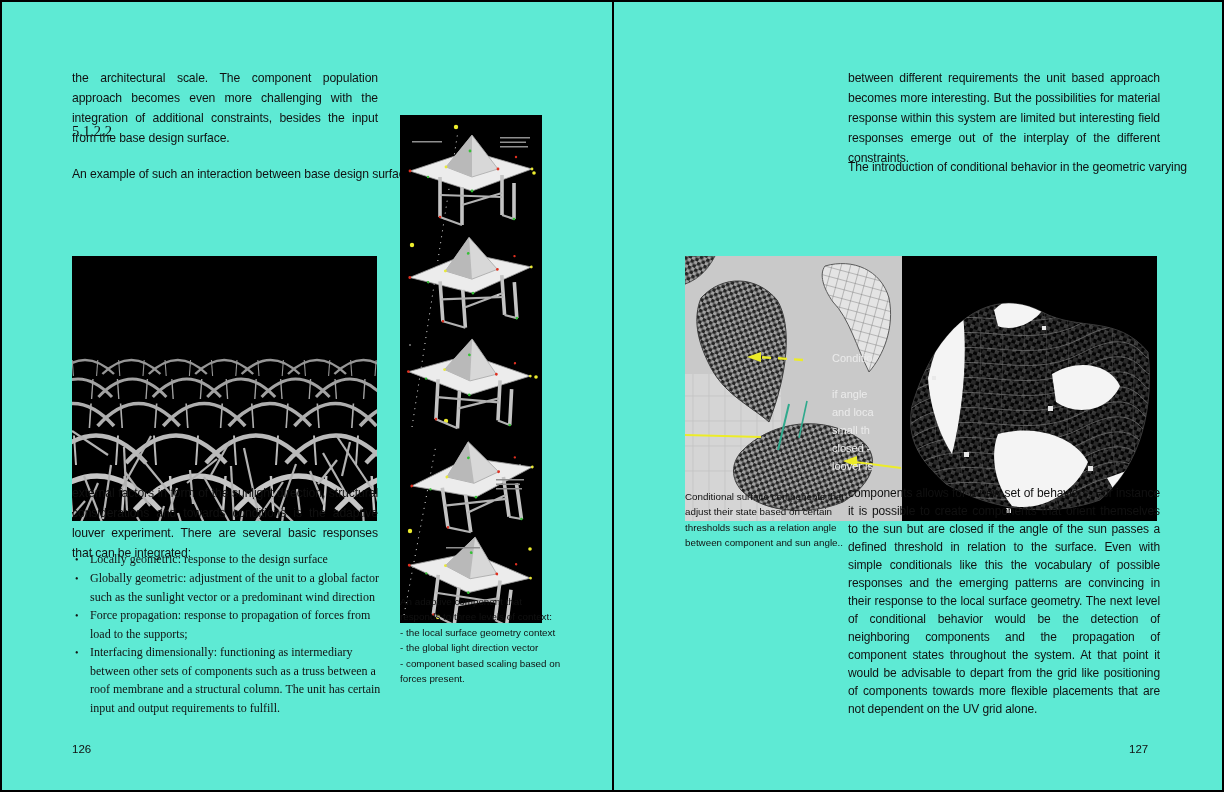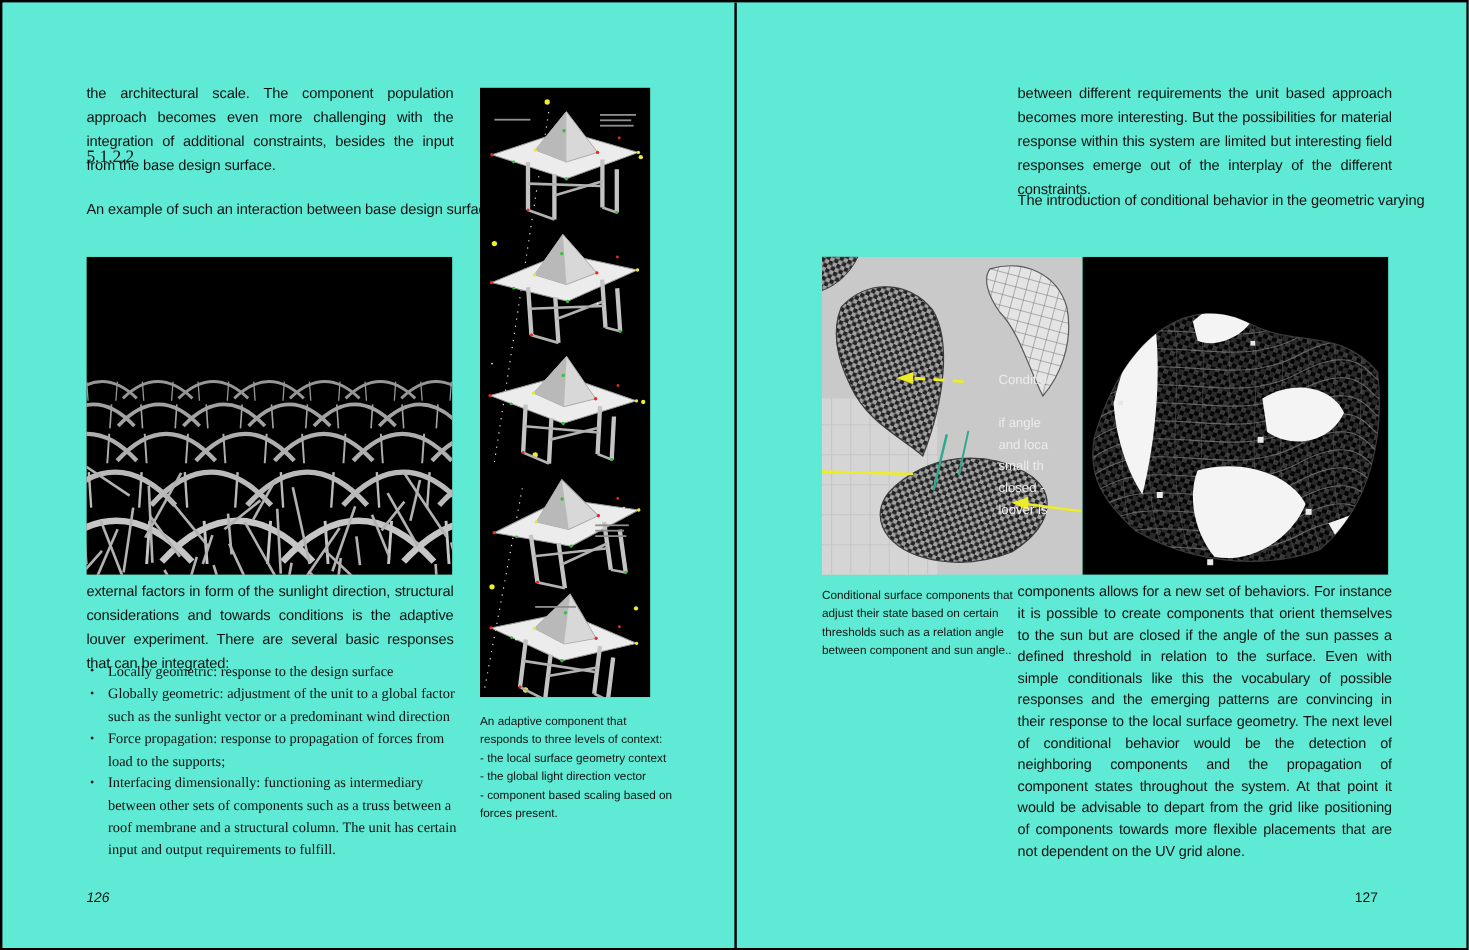--- a/index.html
+++ b/index.html
@@ -13,31 +13,31 @@
   .oneline { font-size:12.2px; letter-spacing:-0.1px; white-space:nowrap; }
   .heading { display:flex; font-family:"Liberation Serif", serif; font-size:14.5px; line-height:18px; }
   .hnum { flex:none; width:47px; }
   .htext { flex:1; }
   .bullet { display:flex; font-family:"Liberation Serif", serif; font-size:12px; line-height:18.5px; }
   .bdot { flex:none; width:18px; padding-left:3px; font-size:10px; line-height:19px; }
   .btext { flex:1; }
   .caption { font-size:9.8px; line-height:15.4px; white-space:pre; letter-spacing:0; }
   .pagenum { font-size:11.5px; }
   .rbody { font-size:12px; line-height:18px; letter-spacing:-0.1px; text-align:justify; }
-  .figbox { position:absolute; }
+  .figbox { position:absolute;margin-top:42px; }
   .figbox svg { display:block; width:100%; height:100%; }
 
   .lp-para1 { left:70px; top:66px;  width:306px; }
   .lp-heading { left:70px; top:120px; width:340px;flex-direction:column; }
   .lp-para2 { left:70px; top:165px; }
   .fig1box { left:70px;  top:212px; width:305px; height:265px; }
   .lp-para3 { left:70px; top:481px; width:306px; }
   .lp-bullets { left:70px; top:548px; width:316px; }
   .lp-para4 { left:70px; top:684px; }
-  .lp-page { left:70px; top:741px;font-style:italic; }
+  .lp-page { left:70px; top:741px; }
 
   .fig2box { left:398px; top:71px; width:142px; height:508px; }
   .mid-cap { left:398px; top:592px; width:165px; }
 
   .rp-para1 { left:846px; top:66px; width:312px; }
   .rp-heading { left:846px; top:142px; width:340px; }
   .rp-para2 { left:846px; top:158px; }
   .fig3box { left:683px; top:212px; width:217px; height:265px; }
   .fig4box { left:900px; top:212px; width:255px; height:265px; }
   .rp-cap  { left:683px; top:487px; width:165px; }

